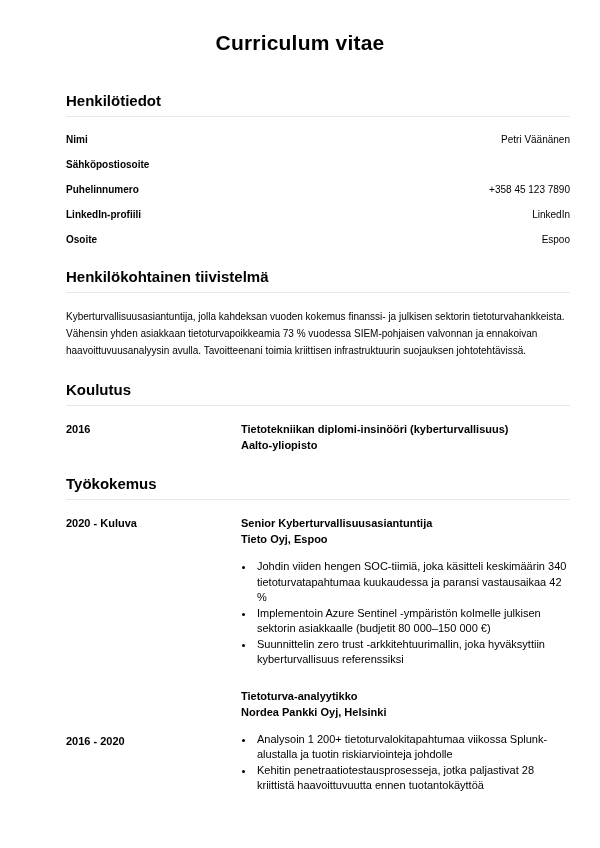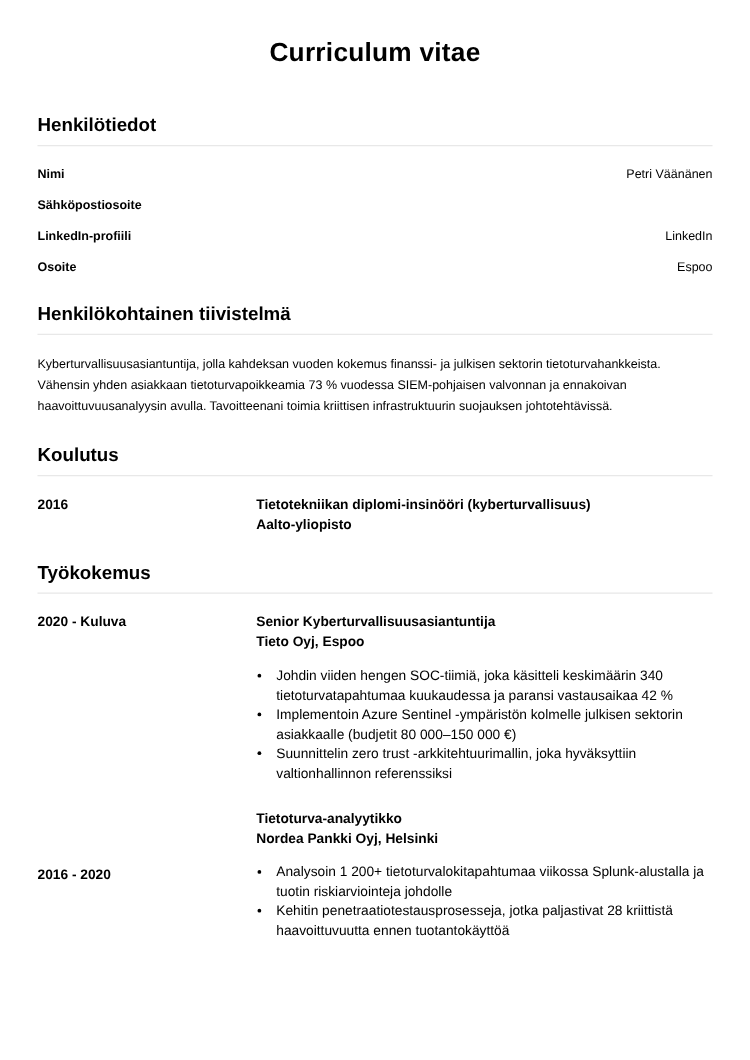--- a/index.html
+++ b/index.html
@@ -17,21 +17,21 @@
     background: #ffffff;
     overflow: hidden;
   }
   .cv-title {
     font-size: 21px;
     font-weight: bold;
     text-align: center;
     margin: 0 0 0 0;
     letter-spacing: 0.2px;
   }
-  .section { margin-top: 22px; }
+  .section { margin-top: 22px; margin-left: 36px; }
   .section.first { margin-top: 37px; }
   .section-heading {
     font-size: 15px;
     font-weight: bold;
     margin: 0;
     padding-bottom: 7px;
     border-bottom: 1px solid #e8e8e8;
   }
   .info-rows { padding-top: 16px; }
   .info-row {
@@ -86,20 +86,24 @@
     <h2 class="section-heading">Henkilötiedot</h2>
     <div class="info-rows">
       <div class="info-row">
         <div class="info-label">Nimi</div>
         <div class="info-value">Petri Väänänen</div>
       </div>
       <div class="info-row">
         <div class="info-label">Sähköpostiosoite</div>
       </div>
       <div class="info-row">
+        <div class="info-label">Puhelinnumero</div>
+        <div class="info-value">+358 45 123 7890</div>
+      </div>
+      <div class="info-row">
         <div class="info-label">LinkedIn-profiili</div>
         <div class="info-value">LinkedIn</div>
       </div>
       <div class="info-row">
         <div class="info-label">Osoite</div>
         <div class="info-value">Espoo</div>
       </div>
     </div>
   </div>
 
@@ -123,21 +127,21 @@
     <h2 class="section-heading">Työkokemus</h2>
 
     <div class="entry">
       <div class="entry-period">2020 - Kuluva</div>
       <div class="entry-body">
         <div class="entry-title">Senior Kyberturvallisuusasiantuntija</div>
         <div class="entry-subtitle">Tieto Oyj, Espoo</div>
         <ul class="entry-bullets">
           <li>Johdin viiden hengen SOC-tiimiä, joka käsitteli keskimäärin 340 tietoturvatapahtumaa kuukaudessa ja paransi vastausaikaa 42 %</li>
           <li>Implementoin Azure Sentinel -ympäristön kolmelle julkisen sektorin asiakkaalle (budjetit 80 000–150 000 €)</li>
-          <li>Suunnittelin zero trust -arkkitehtuurimallin, joka hyväksyttiin valtionhallinnon referenssiksi</li>
+          <li>Suunnittelin zero trust -arkkitehtuurimallin, joka hyväksyttiin kyberturvallisuus referenssiksi</li>
         </ul>
       </div>
     </div>
 
     <div class="entry">
       <div class="entry-period">2016 - 2020</div>
       <div class="entry-body">
         <div class="entry-title">Tietoturva-analyytikko</div>
         <div class="entry-subtitle">Nordea Pankki Oyj, Helsinki</div>
         <ul class="entry-bullets">

